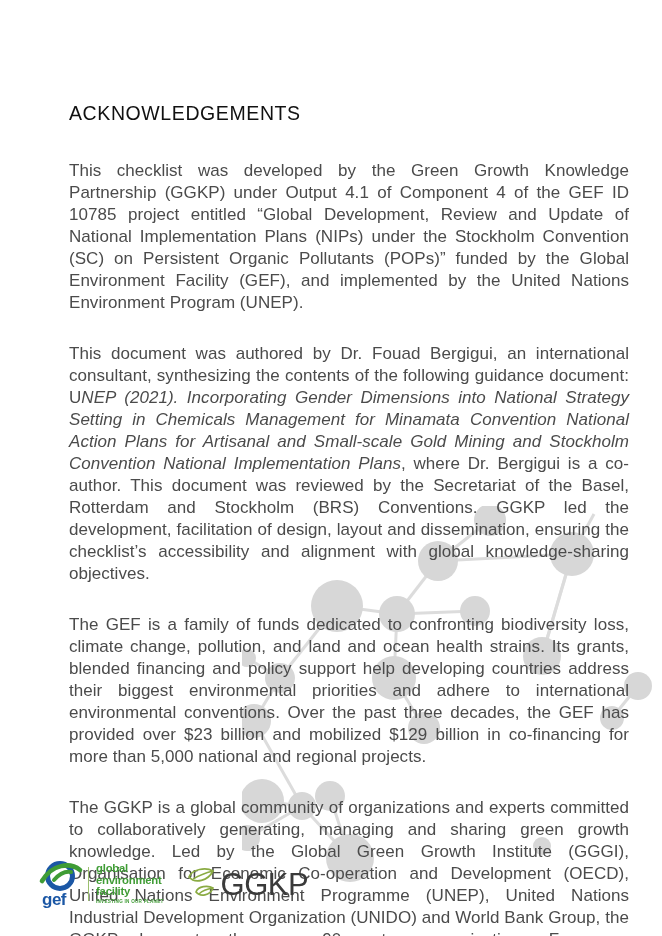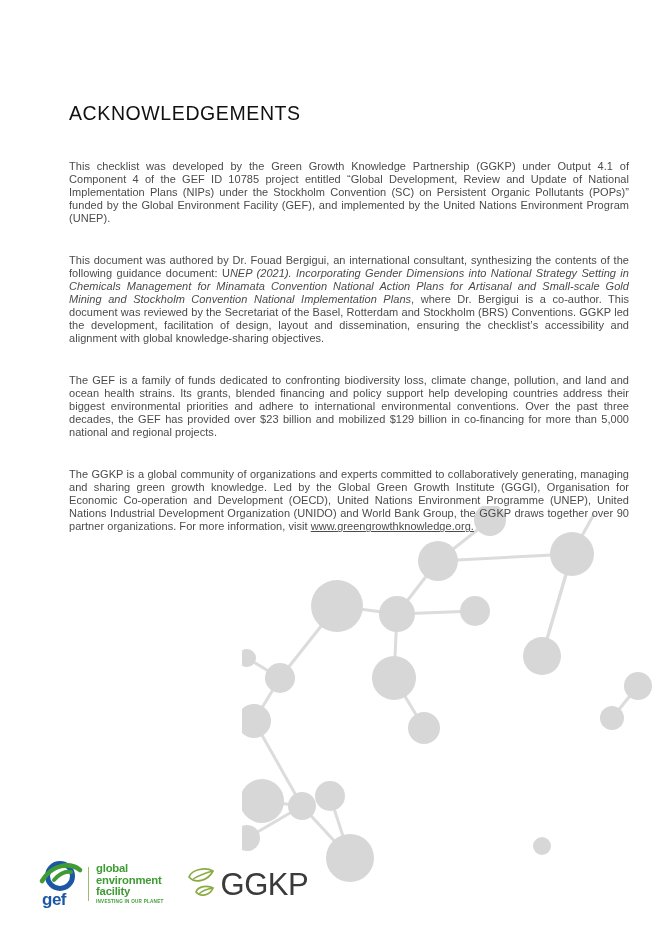--- a/index.html
+++ b/index.html
@@ -40,22 +40,22 @@
   .page-title {
     font-size: 19.5px;
     font-weight: normal;
     letter-spacing: 0.6px;
     color: #111111;
     margin: 0;
     padding-top: 103px;
     line-height: 1.1;
   }
   .body-par {
-    font-size: 11px;
-    line-height: 13px;
+    font-size: 17px;
+    line-height: 22px;
     color: #4b4b4b;
     text-align: justify;
     margin: 0;
     padding-top: 29px;
     letter-spacing: 0.04px;
   }
   .body-par:first-of-type {
     padding-top: 36px;
   }
   .ital {

